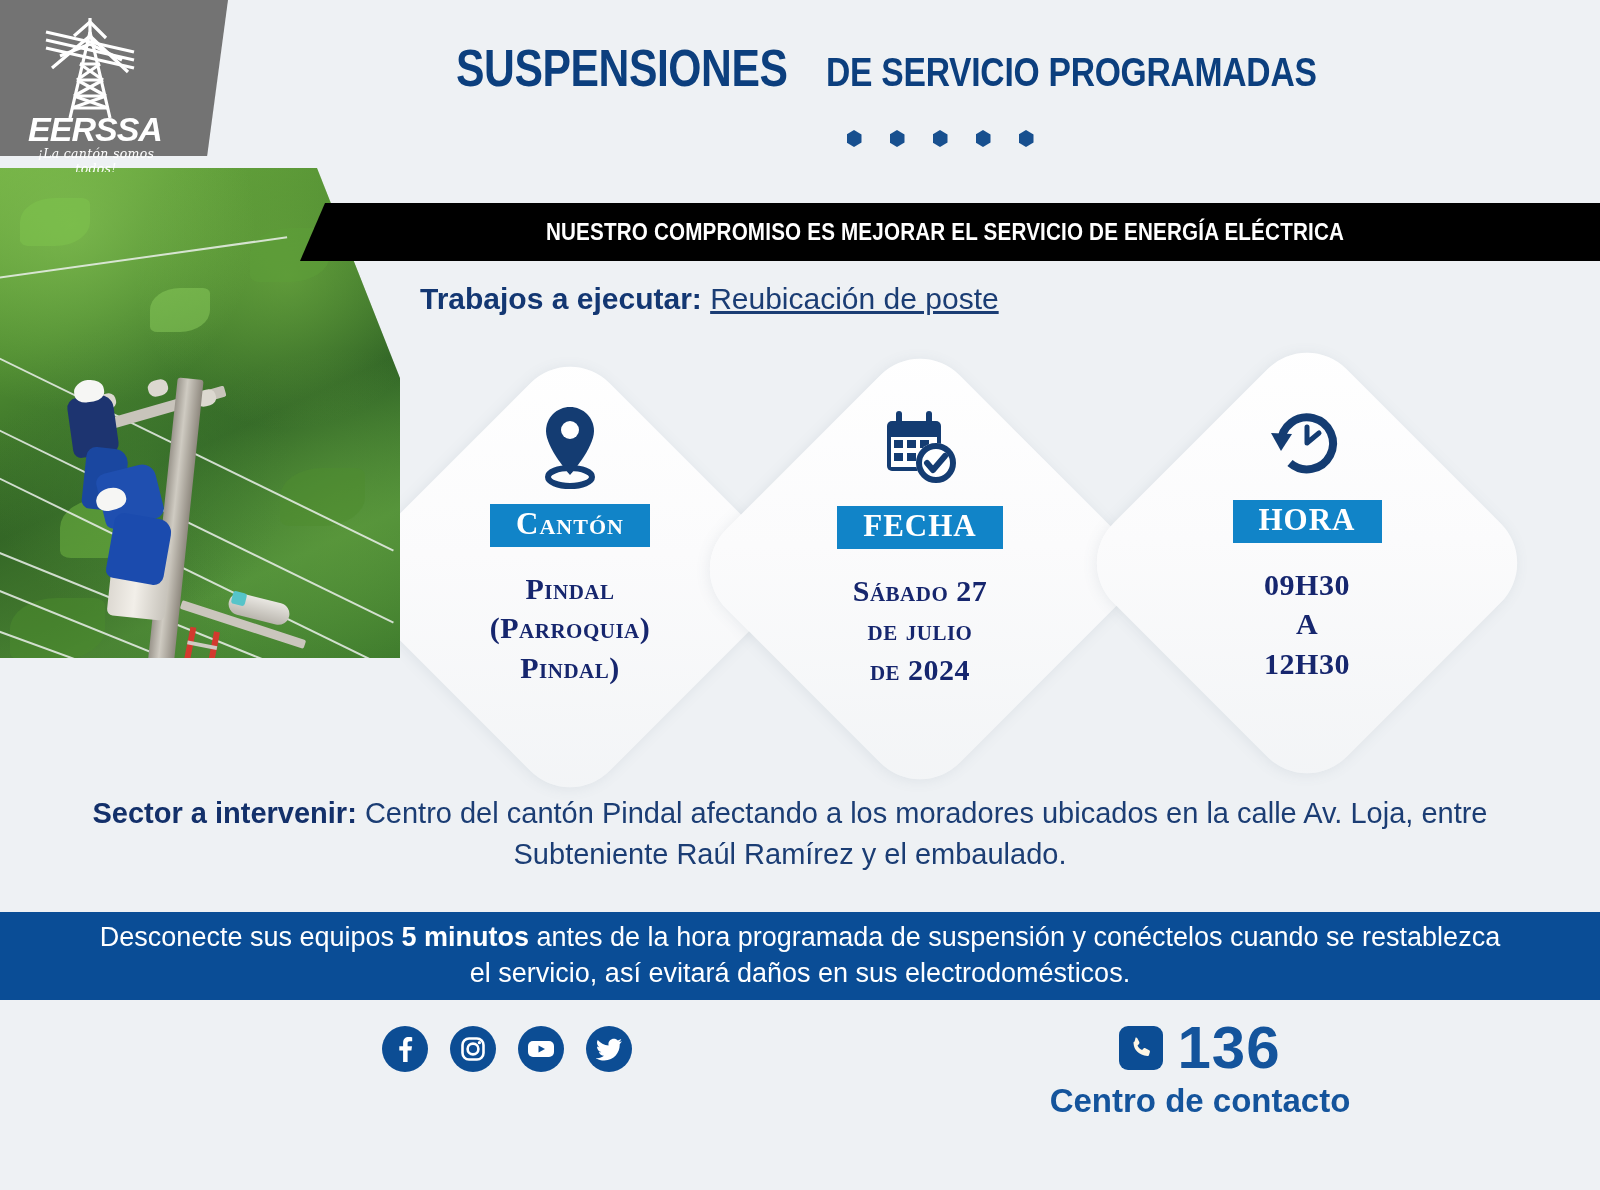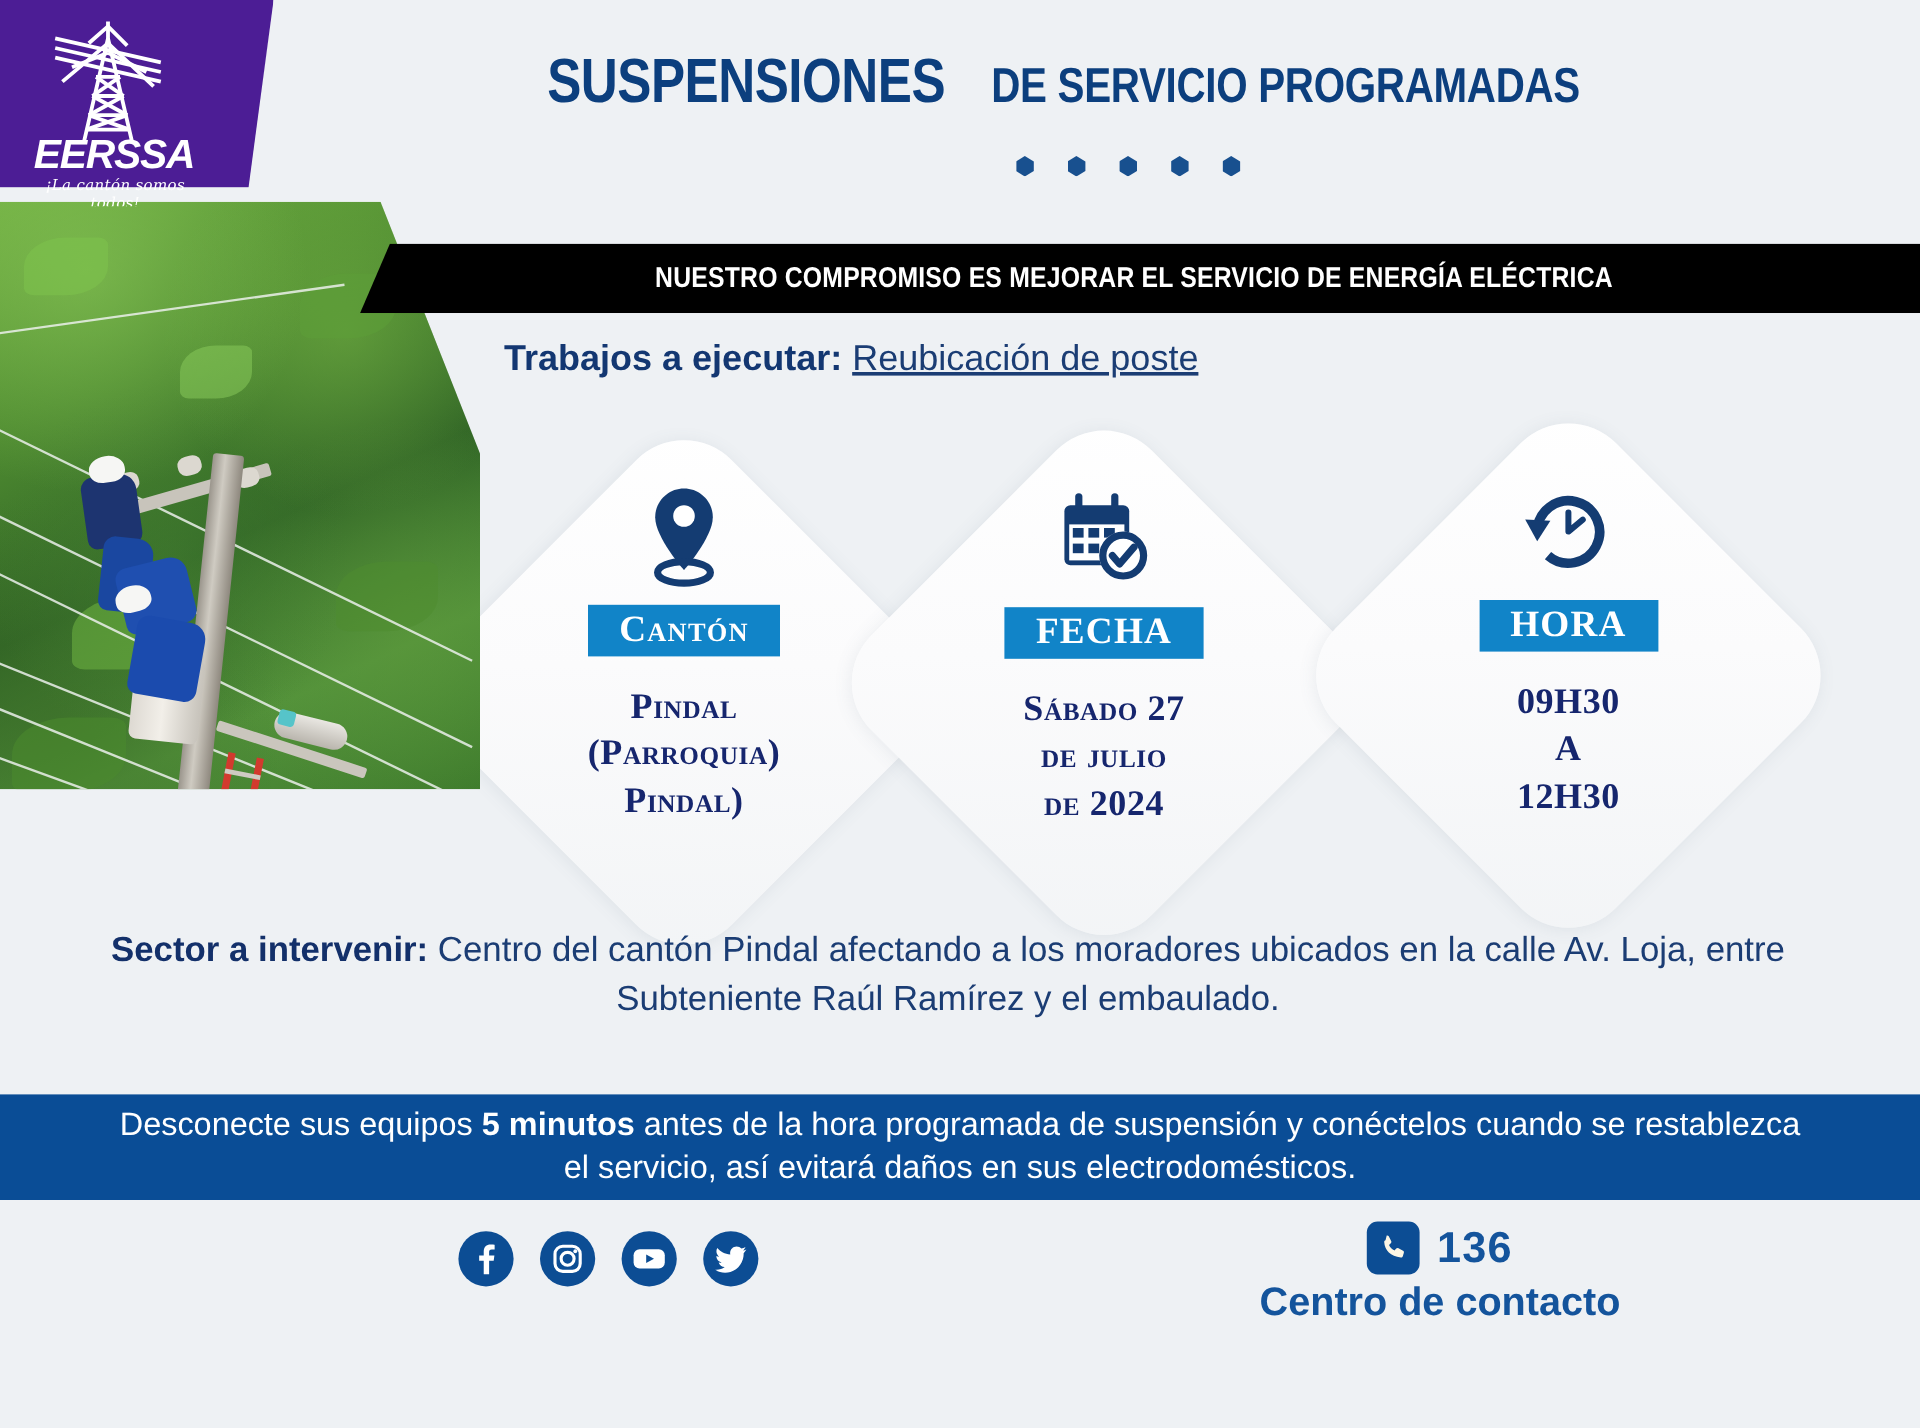--- a/index.html
+++ b/index.html
@@ -14,21 +14,21 @@
     background: #eef1f4;
     overflow: hidden;
     font-family: "Liberation Sans", sans-serif;
   }
 
   
   .logo-banner {
     position: absolute;
     left: 0; top: 0;
     width: 228px; height: 156px;
-    background: #4c1d95;
+    background: #737373;
     clip-path: polygon(0 0, 228px 0, 205px 172px, 0 172px);
     z-index: 6;
   }
   .logo-wrap {
     position: absolute;
     left: 14px; top: 8px;
     width: 160px; height: 158px;
   }
   .logo-tower { position: absolute; left: 16px; top: 2px; width: 120px; height: 118px; }
   .logo-eerssa {
@@ -279,21 +279,21 @@
     font-size: 30px;
     line-height: 1.32;
     font-variant: small-caps;
     letter-spacing: .5px;
   }
   .card-value.plain { font-variant: normal; }
 
   
   .sector {
     position: absolute;
-    left: 40px; top: 772px;
+    left: 40px; top: 793px;
     width: 1500px;
     text-align: center;
     color: #1b3d74;
     font-size: 29px;
     line-height: 1.42;
     z-index: 5;
   }
   .sector b { font-weight: bold; color:#13306a; }
 
   
@@ -346,21 +346,21 @@
   }
   .contact-row { display:flex; align-items:center; justify-content:center; gap: 14px; }
   .phone-badge {
     width: 44px; height: 44px;
     border-radius: 9px;
     background: #0c4d94;
     display:flex; align-items:center; justify-content:center;
   }
   .contact-num {
     color: #14549c;
-    font-size: 36px;
+    font-size: 60px;
     font-weight: bold;
     line-height: 1;
     letter-spacing: 1px;
   }
   .contact-label {
     margin-top: 4px;
     color: #14549c;
     font-size: 33px;
     font-weight: bold;
   }

